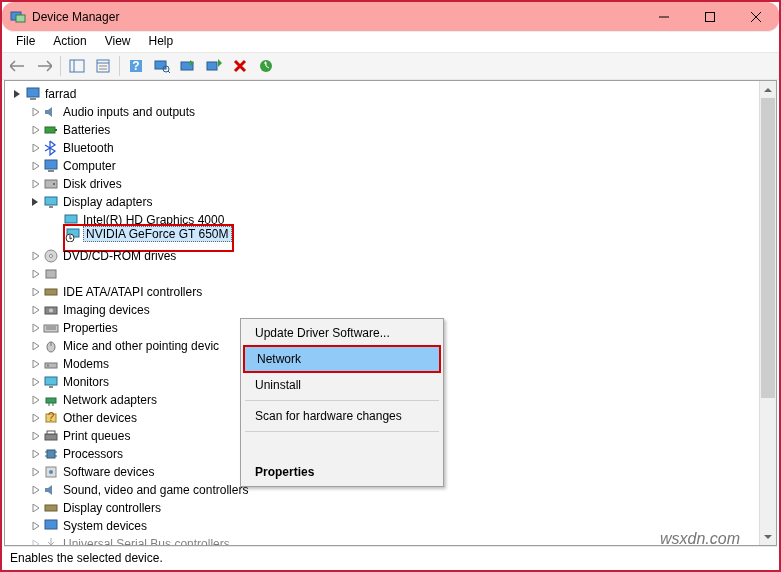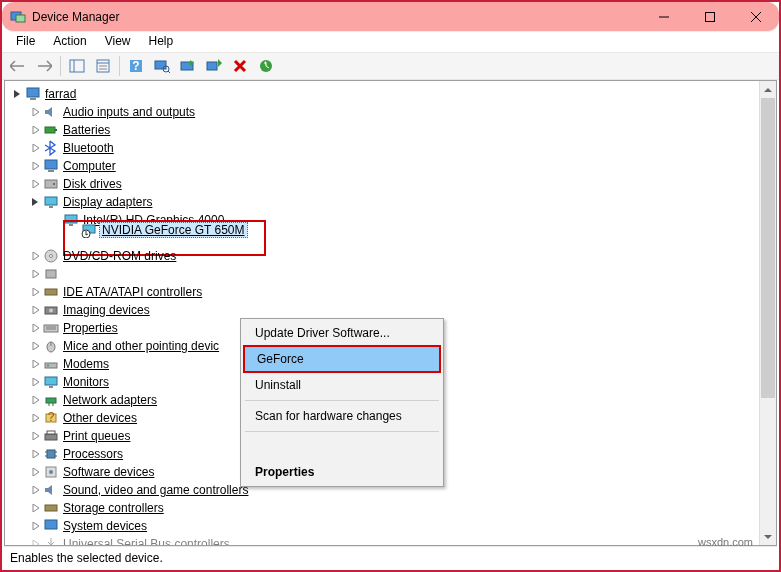--- a/index.html
+++ b/index.html
@@ -14,44 +14,44 @@
     
     .menubar { height: 20px; display: flex; padding: 0 6px; gap: 2px; }
     .menubar .menu-item { padding: 2px 8px; }
     
     .toolbar { height: 28px; border-top: 1px solid #e8e8e8; border-bottom: 1px solid #e8e8e8; background: #f5f5f5; display: flex; align-items: center; padding: 0 4px; gap: 2px; }
     .toolbar .tbtn { width: 24px; height: 24px; display: flex; align-items: center; justify-content: center; border: 1px solid transparent; }
     .toolbar .sep { width: 1px; height: 20px; background: #d0d0d0; margin: 0 2px; }
     
     .content-area { position: relative; height: 466px; border: 1px solid #9e9e9e; margin: 0 2px; background: #fff; overflow: hidden; }
     .tree { padding: 4px 2px; }
-    .tree-row { display: flex; align-items: center; height: 18px; white-space: nowrap; text-decoration: underline; }
+    .tree-row { display: flex; align-items: center; height: 18px; white-space: nowrap; }
     .tree-row.root { padding-left: 4px; }
     .tree-row.d1 { padding-left: 22px; }
     .tree-row.d2 { padding-left: 42px; }
     .arrow { width: 14px; height: 14px; display: flex; align-items: center; justify-content: center; }
     .arrow svg { width: 8px; height: 8px; }
     .dev-icon { width: 16px; height: 16px; margin: 0 2px 0 0; display: flex; align-items: center; justify-content: center; }
     .node-label { padding: 0 2px; }
-    .selected-box { border: 2px solid #d40000; padding: 16px; display: inline-flex; align-items: flex-end; height: 28px; }
+    .selected-box { border: 2px solid #d40000; padding: 0; display: inline-flex; align-items: flex-start; height: 28px; }
     .selected-label { background: #cce8ff; padding: 0 2px; border: 1px dotted #666; }
     
     .scrollbar-v { position: absolute; right: 0; top: 0; bottom: 0; width: 17px; background: #f0f0f0; border-left: 1px solid #ddd; }
     .sb-btn { height: 17px; display: flex; align-items: center; justify-content: center; background: #f0f0f0; }
     .sb-thumb { position: absolute; left: 1px; right: 1px; top: 17px; height: 300px; background: #cdcdcd; }
     
     .context-menu { position: absolute; left: 235px; top: 237px; width: 204px; background: #f2f2f2; border: 1px solid #a0a0a0; box-shadow: 2px 2px 3px rgba(0,0,0,0.25); padding: 2px; z-index: 50; text-align: center; }
     .cm-item { height: 24px; display: flex; align-items: center; padding: 0 12px; }
     .cm-item.highlighted { background: #91c9f7; }
     .cm-item.bold { font-weight: 700; margin-top: 28px; }
     .cm-sep { height: 1px; background: #d0d0d0; margin: 3px 2px; }
     .cm-highlight-box { border: 2px solid #d40000; }
     
     .statusbar { position: absolute; bottom: 2px; left: 2px; right: 2px; height: 22px; border-top: 1px solid #e8e8e8; display: flex; align-items: center; padding: 0 6px; font-size: 12px; }
-    .watermark { position: absolute; bottom: 22px; right: 26px; font-size: 11px; color: #777; }
+    .watermark { position: absolute; bottom: 22px; right: 39px; font-size: 16px; color: #777; font-style: italic; }
   </style>
 </head>
 <body>
 
 <div class="titlebar">
   <span class="icon-small">
     <svg viewBox="0 0 16 16">
         <rect x="1" y="3" width="10" height="8" fill="#4a90d9" stroke="#2a5c8f"></rect>
         <rect x="6" y="6" width="9" height="7" fill="#9cd6a6" stroke="#3a7a3f"></rect>
       </svg>
@@ -475,21 +475,21 @@
         <span class="arrow">
           <svg viewBox="0 0 8 8">
             <path d="M1 0 L7 4 L1 8 Z" fill="none" stroke="#888"></path>
           </svg>
         </span>
         <span class="dev-icon">
           <svg width="16" height="16">
             <rect x="2" y="5" width="12" height="6" fill="#9e8f5a" stroke="#6a5c30"></rect>
           </svg>
         </span>
-        <span class="node-label">Storage controllers</span>
+        <span class="node-label">Display controllers</span>
       </div>
     <div class="tree-row d1">
         <span class="arrow">
           <svg viewBox="0 0 8 8">
             <path d="M1 0 L7 4 L1 8 Z" fill="none" stroke="#888"></path>
           </svg>
         </span>
         <span class="dev-icon">
           <svg width="16" height="16">
             <rect x="2" y="2" width="12" height="9" fill="#4a90d9" stroke="#2a5c8f"></rect>
@@ -511,21 +511,21 @@
         <span class="node-label">Universal Serial Bus controllers</span>
       </div>
   </div>
 
   <div class="context-menu">
     <div class="cm-item">
         <span>Update Driver Software...</span>
       </div>
     <div class="cm-highlight-box">
       <div class="cm-item highlighted">
-          <span>GeForce</span>
+          <span>Network</span>
         </div>
     </div>
     <div class="cm-item">
         <span>Uninstall</span>
       </div>
     <div class="cm-sep"></div>
     <div class="cm-item">
         <span>Scan for hardware changes</span>
       </div>
     <div class="cm-sep"></div>

